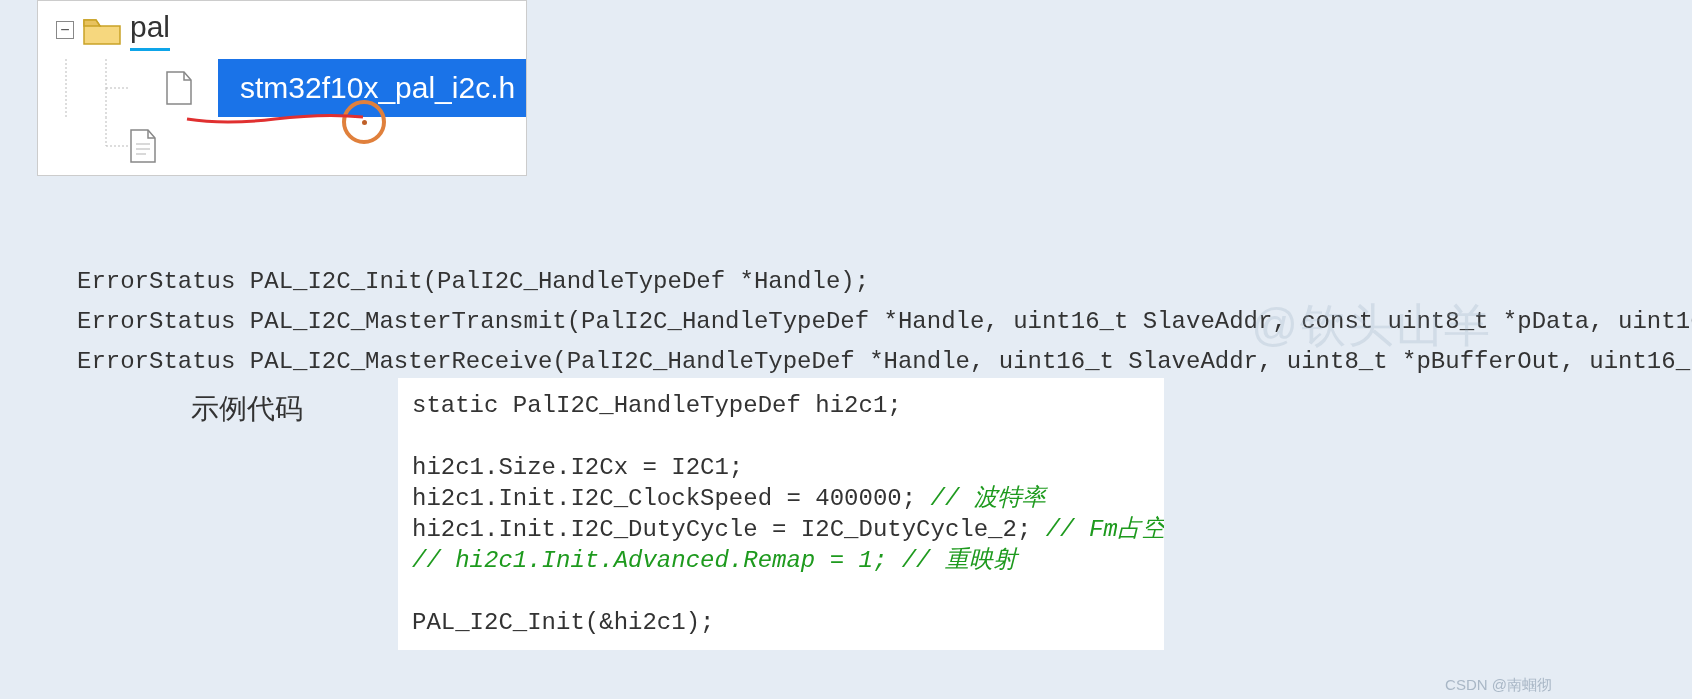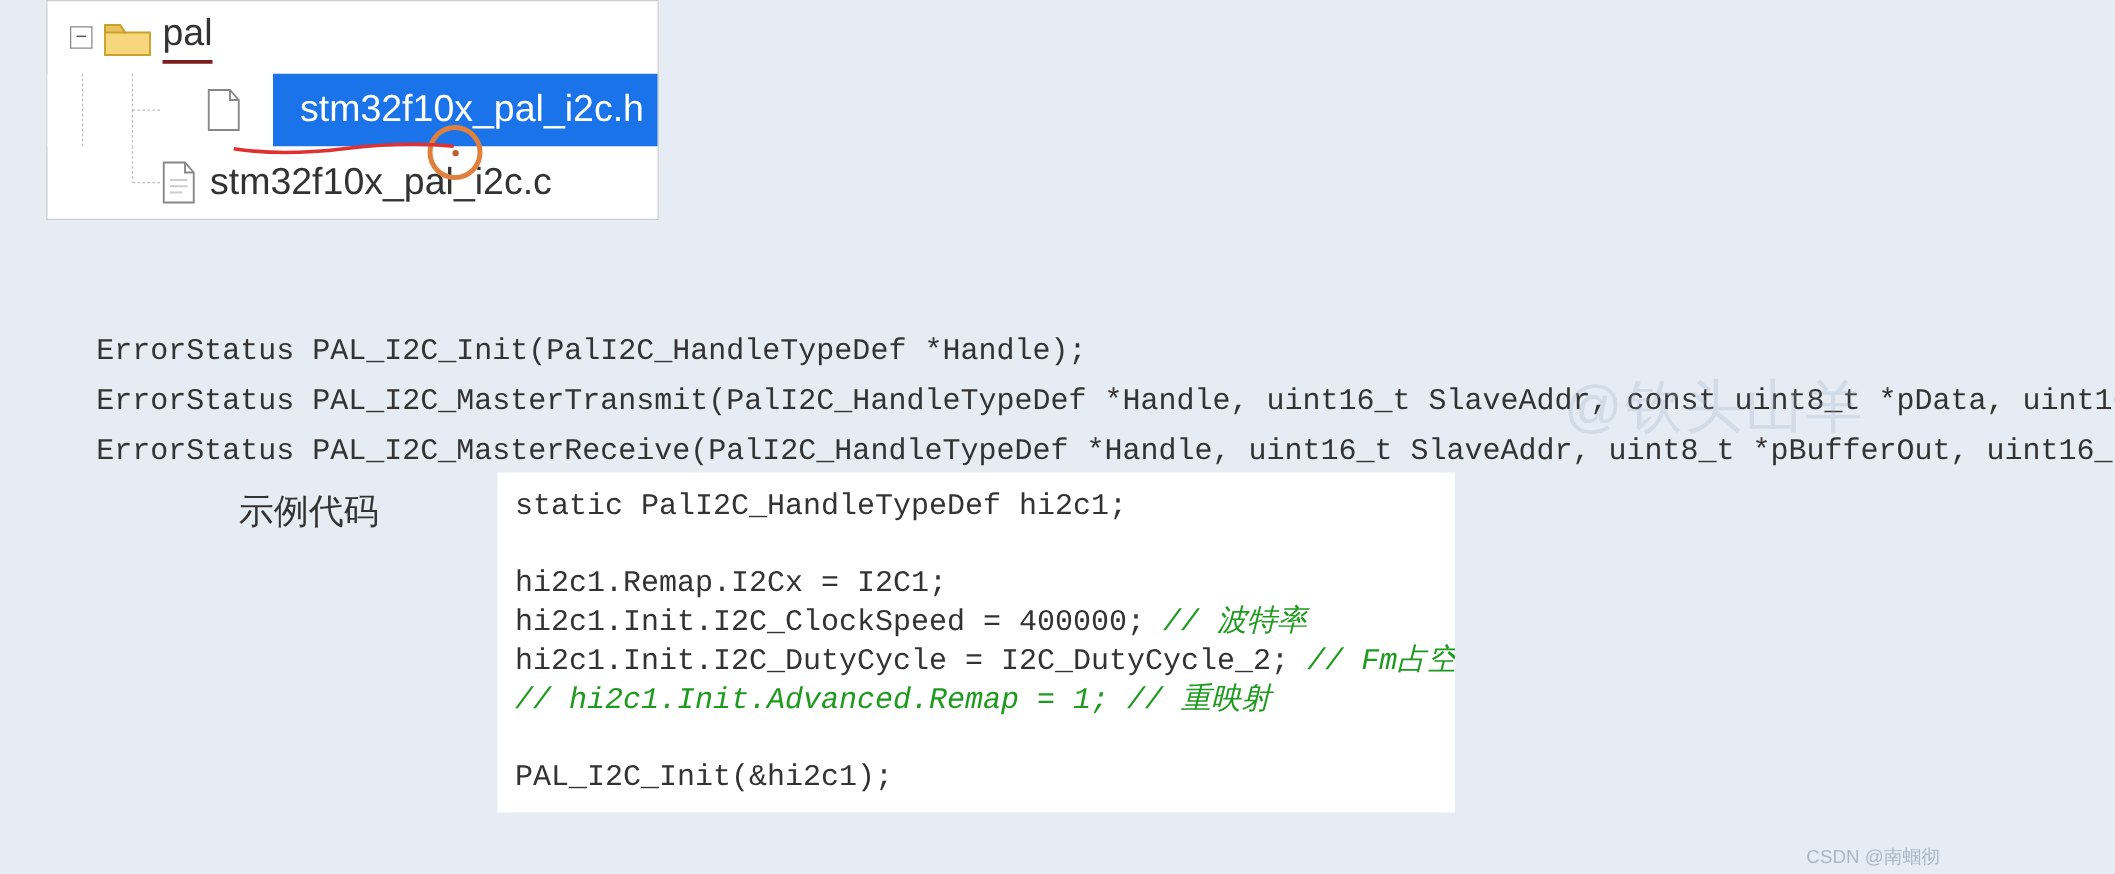--- a/index.html
+++ b/index.html
@@ -71,21 +71,21 @@
       height: 36px;
       display: inline-block;
       margin: 0 10px 0 0;
     }
 
     .tree-label {
       flex-shrink: 0;
     }
 
     .underline-red {
-      border-bottom: 3px solid #7f1d1d;
+      border-bottom: 3px solid #0ea5e9;
       padding-bottom: 4px;
     }
 
     .tree-child {
       padding-left: 0;
     }
 
     .tree-row.selected {
       background: linear-gradient(to right, #ffffff 0, #ffffff 180px, #1a73e8 180px, #1a73e8 100%);
       gap: 36px;
@@ -226,21 +226,20 @@
     </span>
     <span class="file-icon">
       <svg viewBox="0 0 30 36" width="30" height="36">
         <path d="M3 2 L20 2 L27 10 L27 34 L3 34 Z" fill="#fff" stroke="#888" stroke-width="1.5"></path>
         <path d="M20 2 L20 10 L27 10" fill="none" stroke="#888" stroke-width="1.5"></path>
         <line x1="8" y1="16" x2="22" y2="16" stroke="#ccc" stroke-width="1.5"></line>
         <line x1="8" y1="21" x2="22" y2="21" stroke="#ccc" stroke-width="1.5"></line>
         <line x1="8" y1="26" x2="18" y2="26" stroke="#ccc" stroke-width="1.5"></line>
       </svg>
     </span>
-    <span class="tree-label">stm32f10x_pal_i2c.c</span>
   </div>
 </div>
 
 <svg class="red-underline-svg" width="180" height="18">
   <path d="M2 8 Q 40 14 90 8 T 178 6" stroke="#e03030" stroke-width="3" fill="none"></path>
 </svg>
 
 <div class="circle-annotation">
   <div class="circle-dot"></div>
 </div>
@@ -248,21 +247,21 @@
 <div class="func-decls">
 <span>ErrorStatus PAL_I2C_Init(PalI2C_HandleTypeDef *Handle);</span>
 <span>ErrorStatus PAL_I2C_MasterTransmit(PalI2C_HandleTypeDef *Handle, uint16_t SlaveAddr, const uint8_t *pData, uint16_t Size);</span>
 <span>ErrorStatus PAL_I2C_MasterReceive(PalI2C_HandleTypeDef *Handle, uint16_t SlaveAddr, uint8_t *pBufferOut, uint16_t Size);</span>
 </div>
 
 <div class="example-label">示例代码</div>
 
 <div class="example-box"><span>static PalI2C_HandleTypeDef hi2c1;</span>
 <span></span>
-<span>hi2c1.Remap.I2Cx = I2C1;</span>
+<span>hi2c1.Size.I2Cx = I2C1;</span>
 <span><span>hi2c1.Init.I2C_ClockSpeed = 400000; </span><span class="comment cjk">// 波特率</span></span>
 <span><span>hi2c1.Init.I2C_DutyCycle = I2C_DutyCycle_2; </span><span class="comment cjk">// Fm占空比</span></span>
 <span class="comment cjk">// hi2c1.Init.Advanced.Remap = 1; // 重映射</span>
 <span></span>
 <span>PAL_I2C_Init(&amp;hi2c1);</span></div>
 
 <div class="watermark-main">@钦头山羊</div>
 <div class="watermark-footer">CSDN @南蝈彻</div>
 
 </body></html>

